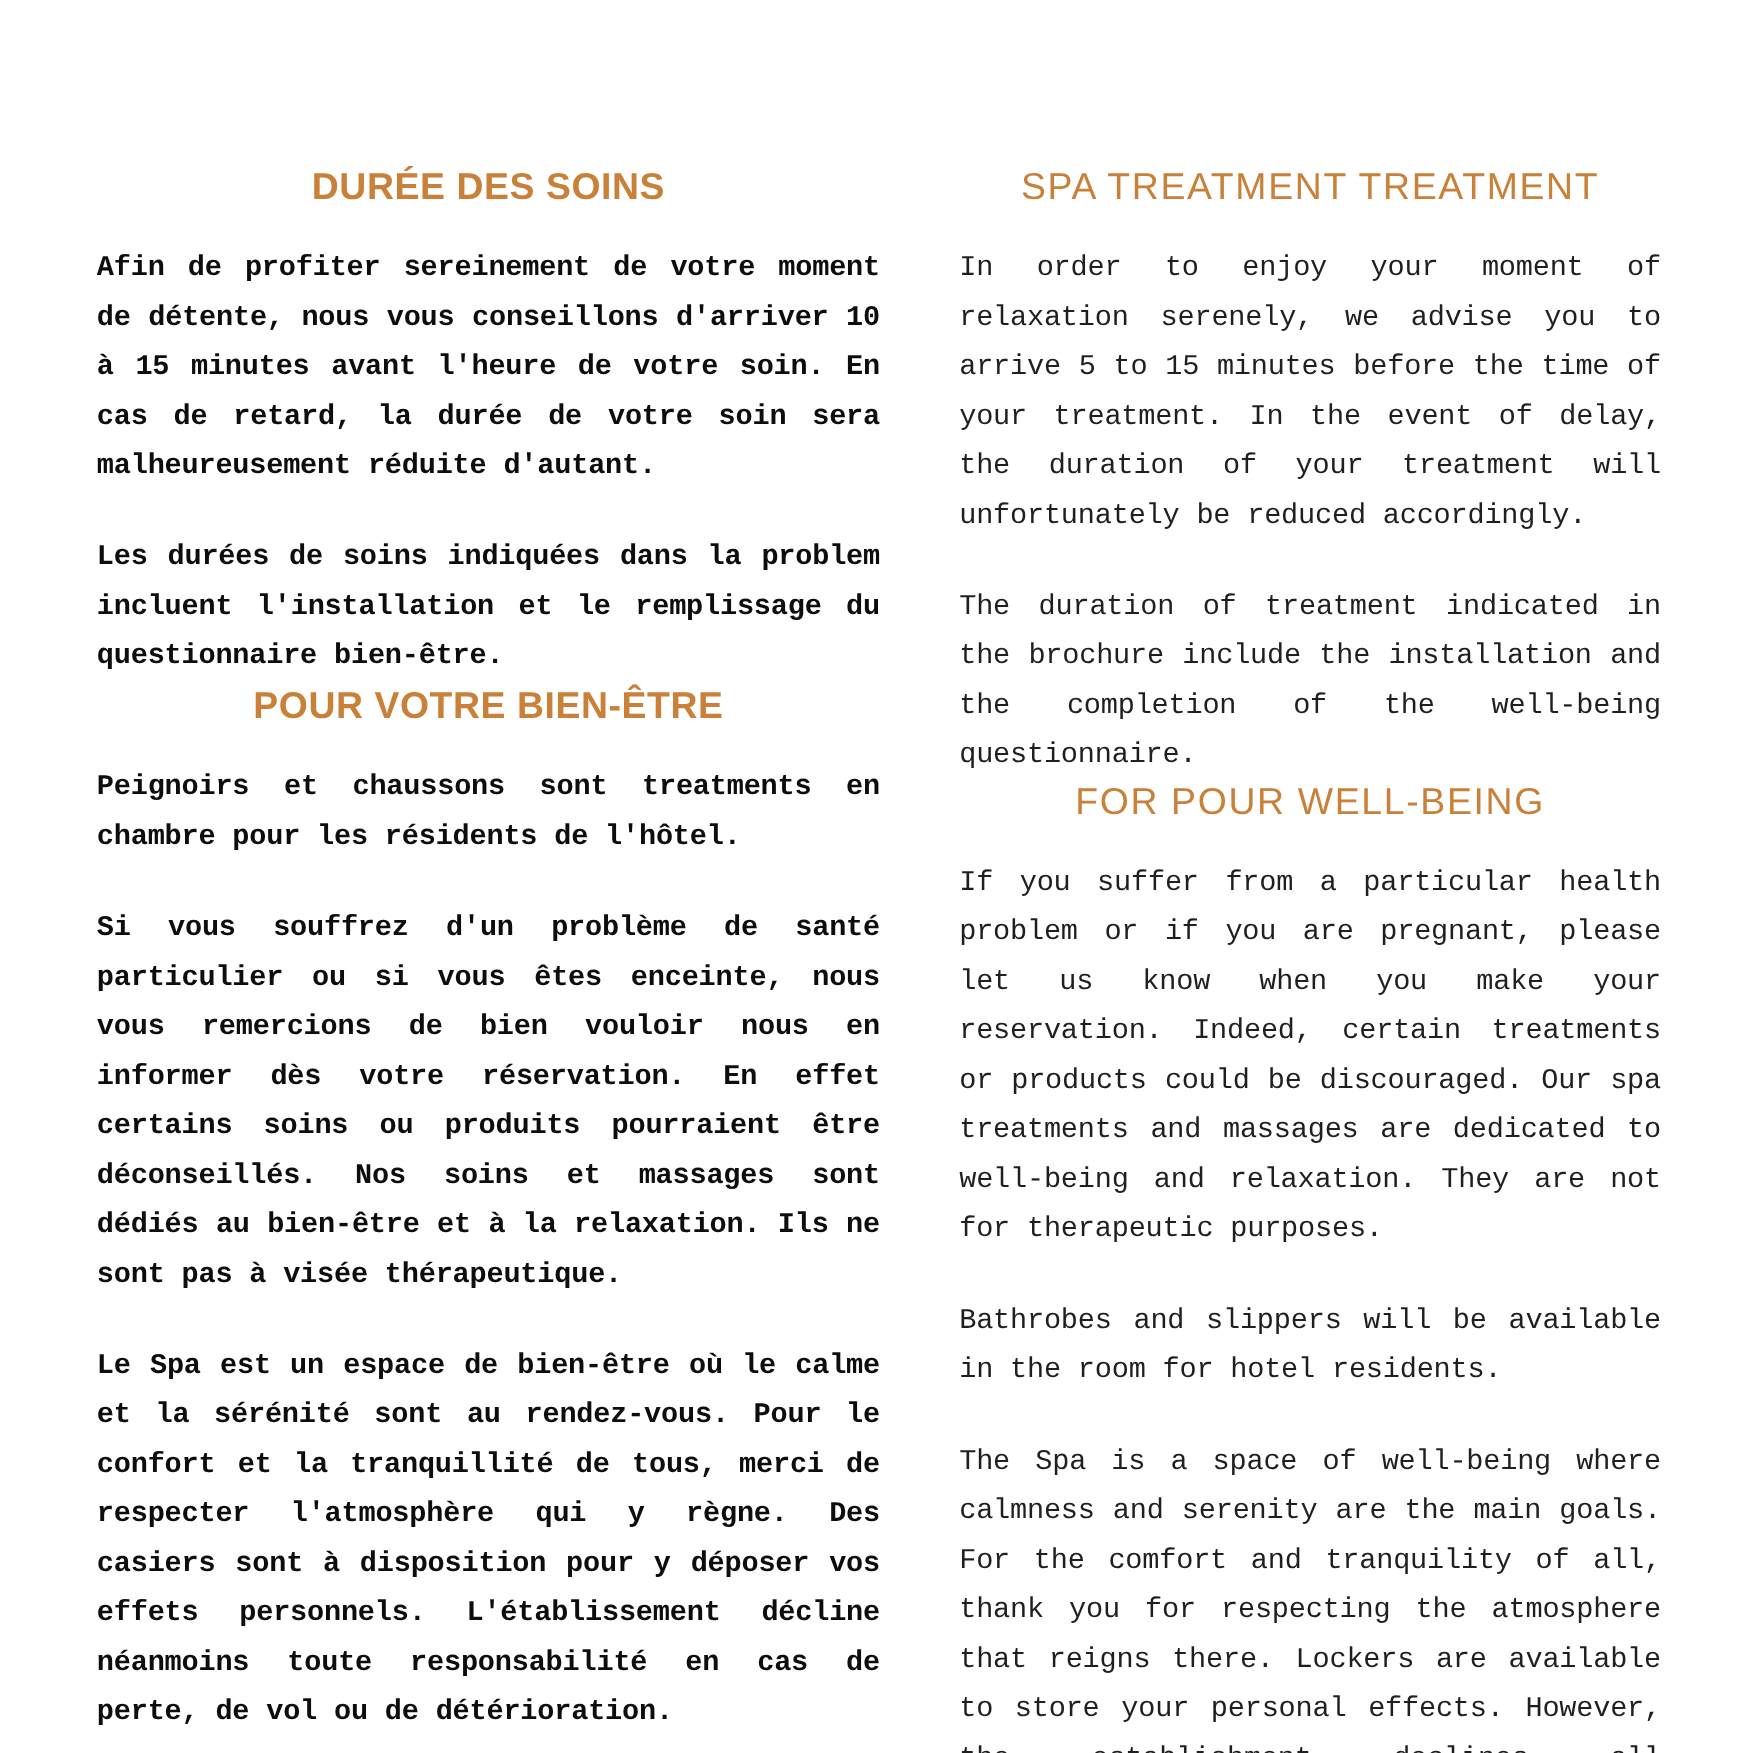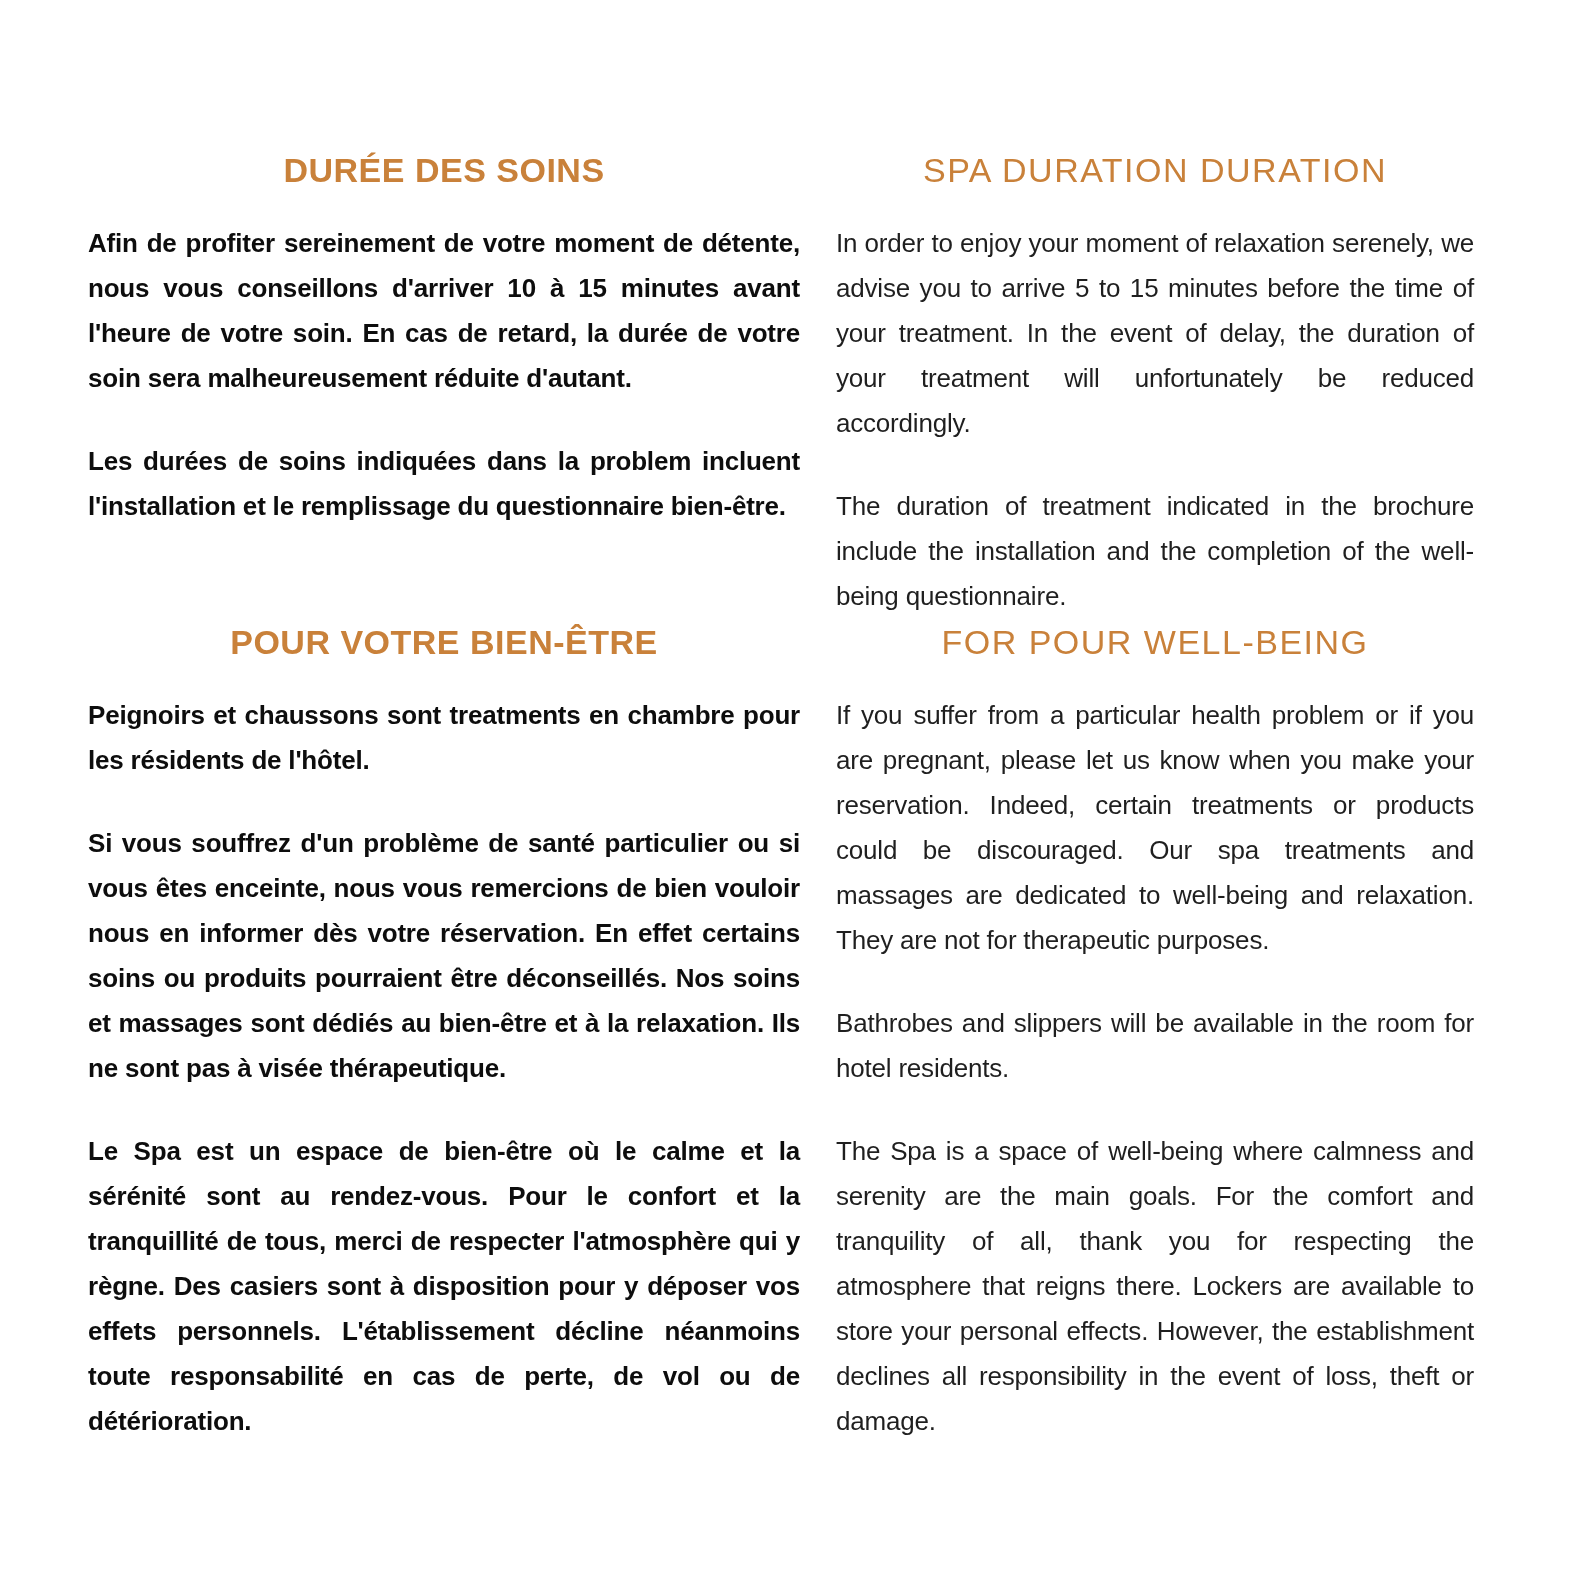--- a/index.html
+++ b/index.html
@@ -14,21 +14,21 @@
     color: #111111;
     overflow: hidden;
   }
   main.page {
     box-sizing: border-box;
     width: 1384px;
     height: 1594px;
     padding: 150px 96px 0 88px;
     display: grid;
     grid-template-columns: 712px 638px;
-    column-gap: 36px;
+    column-gap: 72px;
   }
   .block-first {
     min-height: 472px;
   }
   h2.heading {
     margin: 0 0 30px 0;
     text-align: center;
     font-size: 34px;
     line-height: 1.2;
     color: #c9813a;
@@ -40,20 +40,21 @@
   .col-en h2.heading {
     font-weight: 400;
     letter-spacing: 1.5px;
   }
   p.para {
     margin: 16px 0 38px 0;
     font-size: 26px;
     line-height: 45px;
     text-align: justify;
     letter-spacing: -0.2px;
+    font-family: Liberation Mono, monospace;
   }
   .col-fr p.para {
     font-weight: 700;
     color: #0d0d0d;
   }
   .col-en p.para {
     font-weight: 400;
     color: #1f1f1f;
   }
   p.para:last-child {
@@ -74,21 +75,21 @@
     <div class="block">
       <h2 class="heading">POUR VOTRE BIEN-ÊTRE</h2>
       <p class="para">Peignoirs et chaussons sont treatments en chambre pour les résidents de l'hôtel.</p>
       <p class="para">Si vous souffrez d'un problème de santé particulier ou si vous êtes enceinte, nous vous remercions de bien vouloir nous en informer dès votre réservation. En effet certains soins ou produits pourraient être déconseillés. Nos soins et massages sont dédiés au bien-être et à la relaxation. Ils ne sont pas à visée thérapeutique.</p>
       <p class="para">Le Spa est un espace de bien-être où le calme et la sérénité sont au rendez-vous. Pour le confort et la tranquillité de tous, merci de respecter l'atmosphère qui y règne. Des casiers sont à disposition pour y déposer vos effets personnels. L'établissement décline néanmoins toute responsabilité en cas de perte, de vol ou de détérioration.</p>
     </div>
   </section>
 
   <section class="col col-en">
     <div class="block block-first">
-      <h2 class="heading">SPA DURATION DURATION</h2>
+      <h2 class="heading">SPA TREATMENT TREATMENT</h2>
       <p class="para">In order to enjoy your moment of relaxation serenely, we advise you to arrive 5 to 15 minutes before the time of your treatment. In the event of delay, the duration of your treatment will unfortunately be reduced accordingly.</p>
       <p class="para">The duration of treatment indicated in the brochure include the installation and the completion of the well-being questionnaire.</p>
     </div>
     <div class="block">
       <h2 class="heading">FOR POUR WELL-BEING</h2>
       <p class="para">If you suffer from a particular health problem or if you are pregnant, please let us know when you make your reservation. Indeed, certain treatments or products could be discouraged. Our spa treatments and massages are dedicated to well-being and relaxation. They are not for therapeutic purposes.</p>
       <p class="para">Bathrobes and slippers will be available in the room for hotel residents.</p>
       <p class="para">The Spa is a space of well-being where calmness and serenity are the main goals. For the comfort and tranquility of all, thank you for respecting the atmosphere that reigns there. Lockers are available to store your personal effects. However, the establishment declines all responsibility in the event of loss, theft or damage.</p>
     </div>
   </section>

